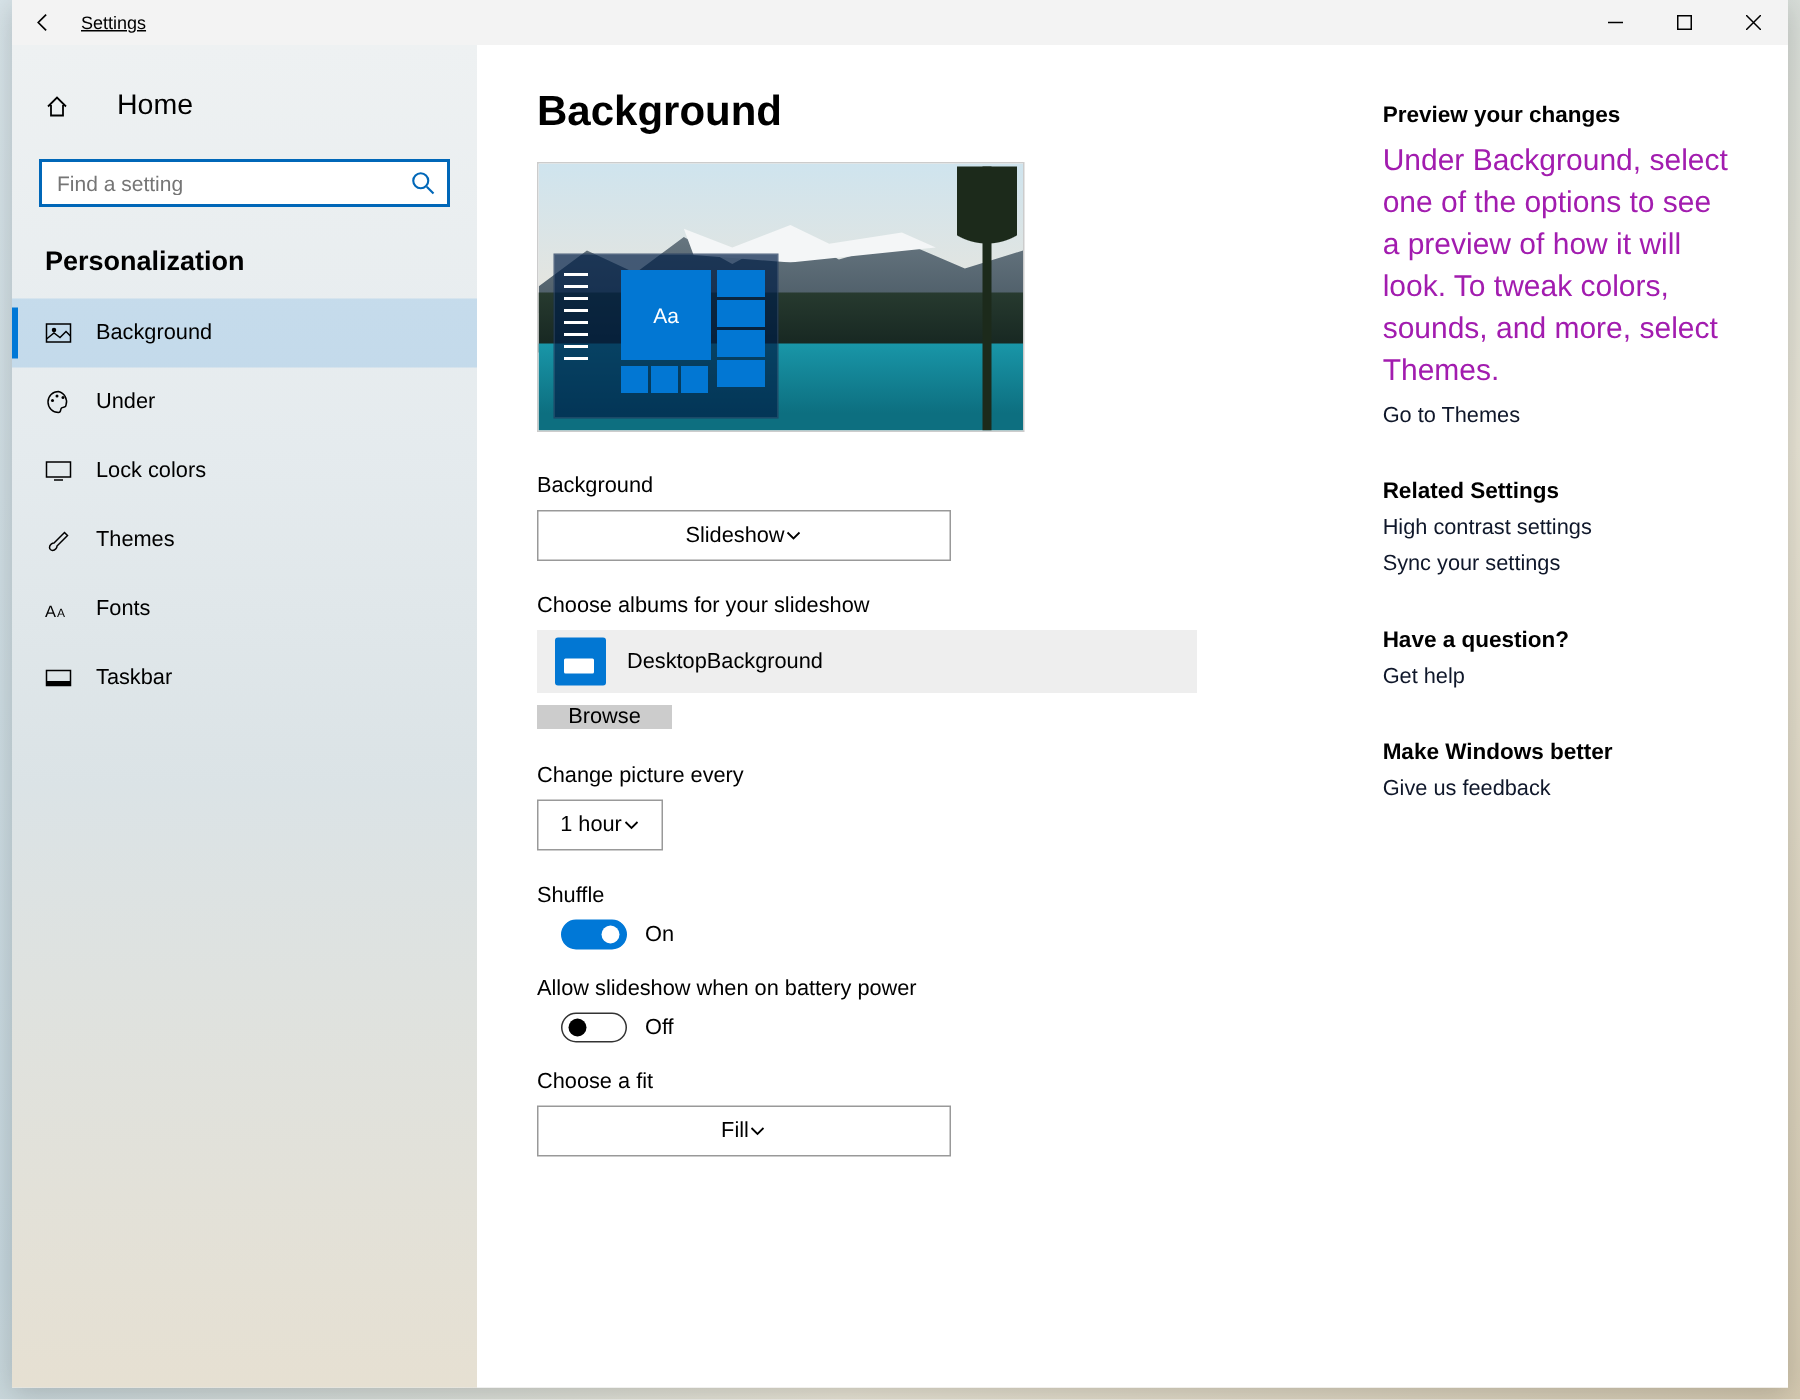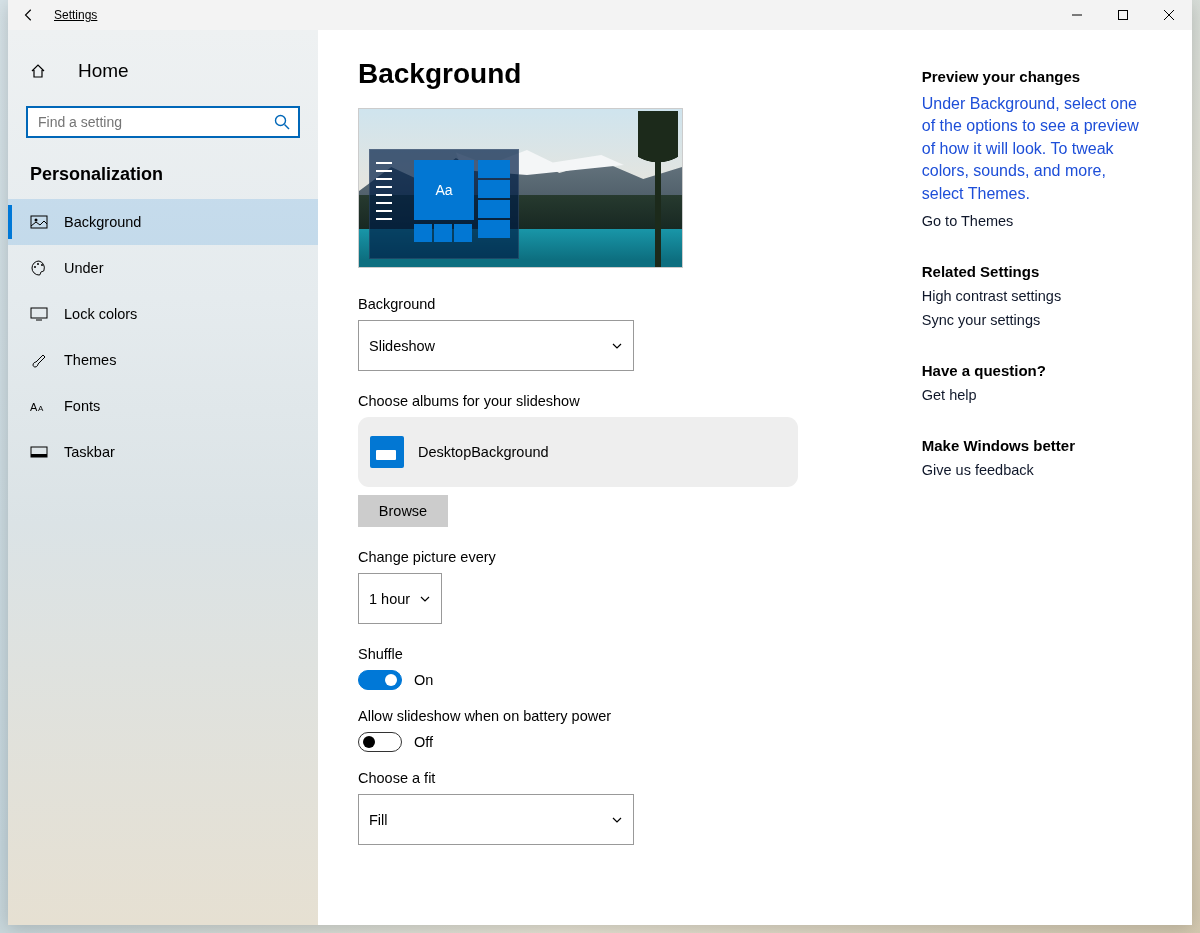--- a/index.html
+++ b/index.html
@@ -46,21 +46,21 @@
   .nav-item.active::before { content:""; position:absolute; left:0; top:6px; bottom:6px; width:4px; background:#0078d7;}
   .nav-item .icon { width: 18px; height: 18px; display:flex; align-items:center; justify-content:center;}
 
   
   .main { flex:1; padding: 28px 40px 30px 40px; display:flex; gap: 48px; overflow:auto; background:#fff;}
   .col-left { width: 560px; }
   .col-right { width: 250px; padding-top: 10px;}
 
   h1.page-title { font-size: 28px; font-weight: 600; margin-bottom: 18px; }
 
-  .preview-box { width: 325px; height: 160px; position:relative; border:1px solid #ccc; overflow:hidden; margin-bottom: 28px;}
+  .preview-box { width: 325px; height: 180px; position:relative; border:1px solid #ccc; overflow:hidden; margin-bottom: 28px;}
   .sky { position:absolute; inset:0; background: linear-gradient(180deg, #cfe4ee 0%, #e8e5dd 55%, #f0ede4 100%);}
   .mountains { position:absolute; left:0; right:0; top:40px; height:60px;
     background: linear-gradient(180deg, #6b7a84 0%, #4a5a65 100%);
     clip-path: polygon(0 70%, 10% 30%, 20% 55%, 30% 15%, 40% 45%, 52% 10%, 62% 40%, 75% 20%, 88% 50%, 100% 30%, 100% 100%, 0 100%);}
   .mountains.snow { top:36px; height:50px; background:#f4f6f7;
     clip-path: polygon(30% 15%, 40% 40%, 52% 10%, 60% 35%, 75% 20%, 82% 40%, 52% 60%, 32% 50%);}
   .forest { position:absolute; left:0; right:0; top:86px; height:40px; background: linear-gradient(180deg,#273a2f 0%, #152520 100%);}
   .lake  { position:absolute; left:0; right:0; top:120px; bottom:0; background: linear-gradient(180deg,#1996a8 0%, #0d6f80 80%);}
   .tree { position:absolute; right:4px; top:2px; width:40px; height:176px;
     background: radial-gradient(circle at 50% 15%, #1c2a1b 0 55%, transparent 56%) , linear-gradient(#1c2a1b,#1c2a1b);
@@ -69,44 +69,44 @@
     background: rgba(0, 30, 70, 0.7); border:1px solid rgba(255,255,255,0.1);}
   .start-col { position:absolute; left:6px; top:12px; width:26px; display:flex; flex-direction:column; gap:6px;}
   .start-col div { height:2px; background:#fff; width:16px;}
   .tile-big { position:absolute; left:44px; top:10px; width:60px; height:60px; background:#0277d3; display:flex; align-items:center; justify-content:center; color:#fff; font-size:14px;}
   .tile-row { position:absolute; left:44px; top:74px; display:flex; gap:2px;}
   .tile-row div { width:18px; height:18px; background:#0277d3;}
   .tile-side { position:absolute; left:108px; top:10px; width:32px; display:flex; flex-direction:column; gap:2px;}
   .tile-side div { height:18px; background:#0277d3;}
 
   .field-label { font-size: 14.5px; color:#000; margin-bottom: 8px; margin-top: 6px;}
-  .select { height:51px; border:1px solid #999; padding:0 10px; display:flex; align-items:center; justify-content:space-between; font-size:14.5px; background:#fff;}
+  .select { height:34px; border:1px solid #999; padding:0 10px; display:flex; align-items:center; justify-content:center; font-size:14.5px; background:#fff;}
   .select.wide { width:276px; }
   .select.narrow { width:84px; }
   .chev { width:12px; height:12px; }
 
-  .album-row { background:#eee; height:70px; width:440px; display:flex; align-items:center; gap:14px; padding:0 12px; margin-top:6px;border-radius:11px;}
+  .album-row { background:#eee; height:42px; width:440px; display:flex; align-items:center; gap:14px; padding:0 12px; margin-top:6px;}
   .folder-icon { width:34px; height:32px; background:#0277d3; position:relative; border-radius:2px;}
   .folder-icon::after{ content:""; position:absolute; left:6px; top:14px; width:20px; height:10px; background:#fff; border-radius:1px;}
   .album-name { font-size:14.5px; }
 
-  .browse-btn { display:inline-flex; align-items:center; justify-content:center; height:32px; width:90px; background:#ccc; font-size:14.5px; margin-top:8px;}
-
-  .toggle-row { display:flex; align-items:center; gap:12px; margin:8px 0 18px 0;}
+  .browse-btn { display:inline-flex; align-items:center; justify-content:center; height:16px; width:90px; background:#ccc; font-size:14.5px; margin-top:8px;}
+
+  .toggle-row { display:flex; align-items:center; gap:12px; margin:8px 0 18px 16px;}
   .toggle { width:44px; height:20px; border-radius:10px; position:relative; border:1px solid #333;}
   .toggle.on { background:#0078d7; border-color:#0078d7;}
   .toggle .knob { position:absolute; width:12px; height:12px; border-radius:50%; top:3px;}
   .toggle.on .knob { right:4px; background:#fff;}
   .toggle.off .knob { left:4px; background:#000;}
   .toggle.off { background:#fff;}
   .toggle-label { font-size:14.5px; }
 
   
   .col-right h3 { font-size:15px; font-weight:600; margin-bottom:8px;}
-  .col-right p { font-size:16px; color:#1d4ed8; line-height:1.4;}
+  .col-right p { font-size:20px; color:#a21caf; line-height:1.4;}
   .link { color:#0f172a; font-size:14.5px; display:block; margin-top:8px;}
   .section-gap { height: 34px; }
 
   svg { display:block; }
 </style>
 </head>
 <body>
 
 <div class="window">
 

